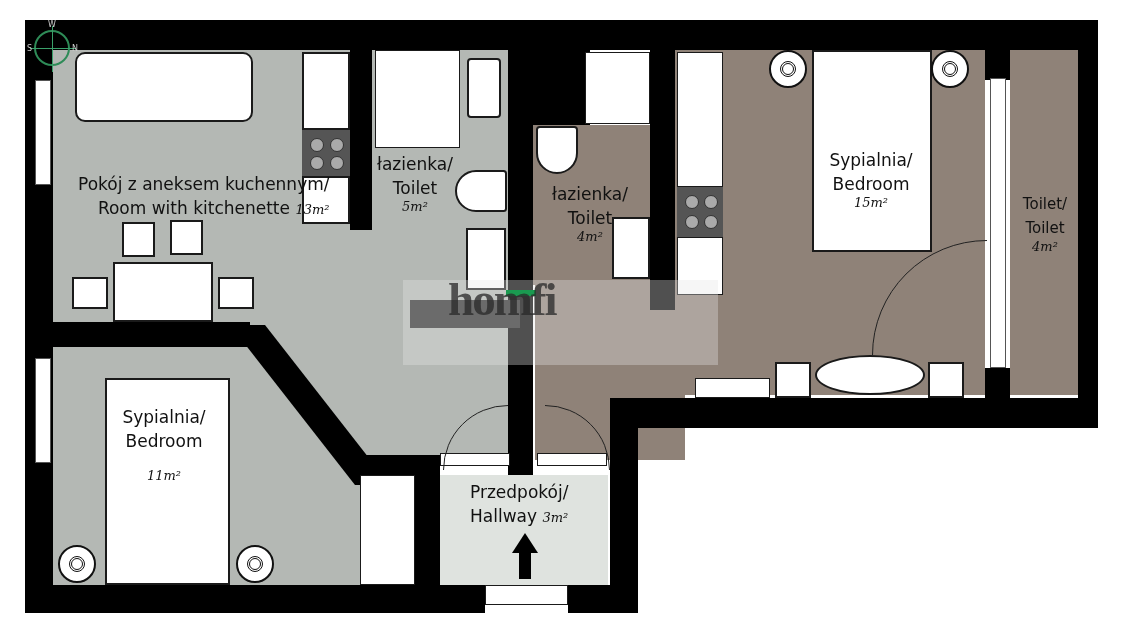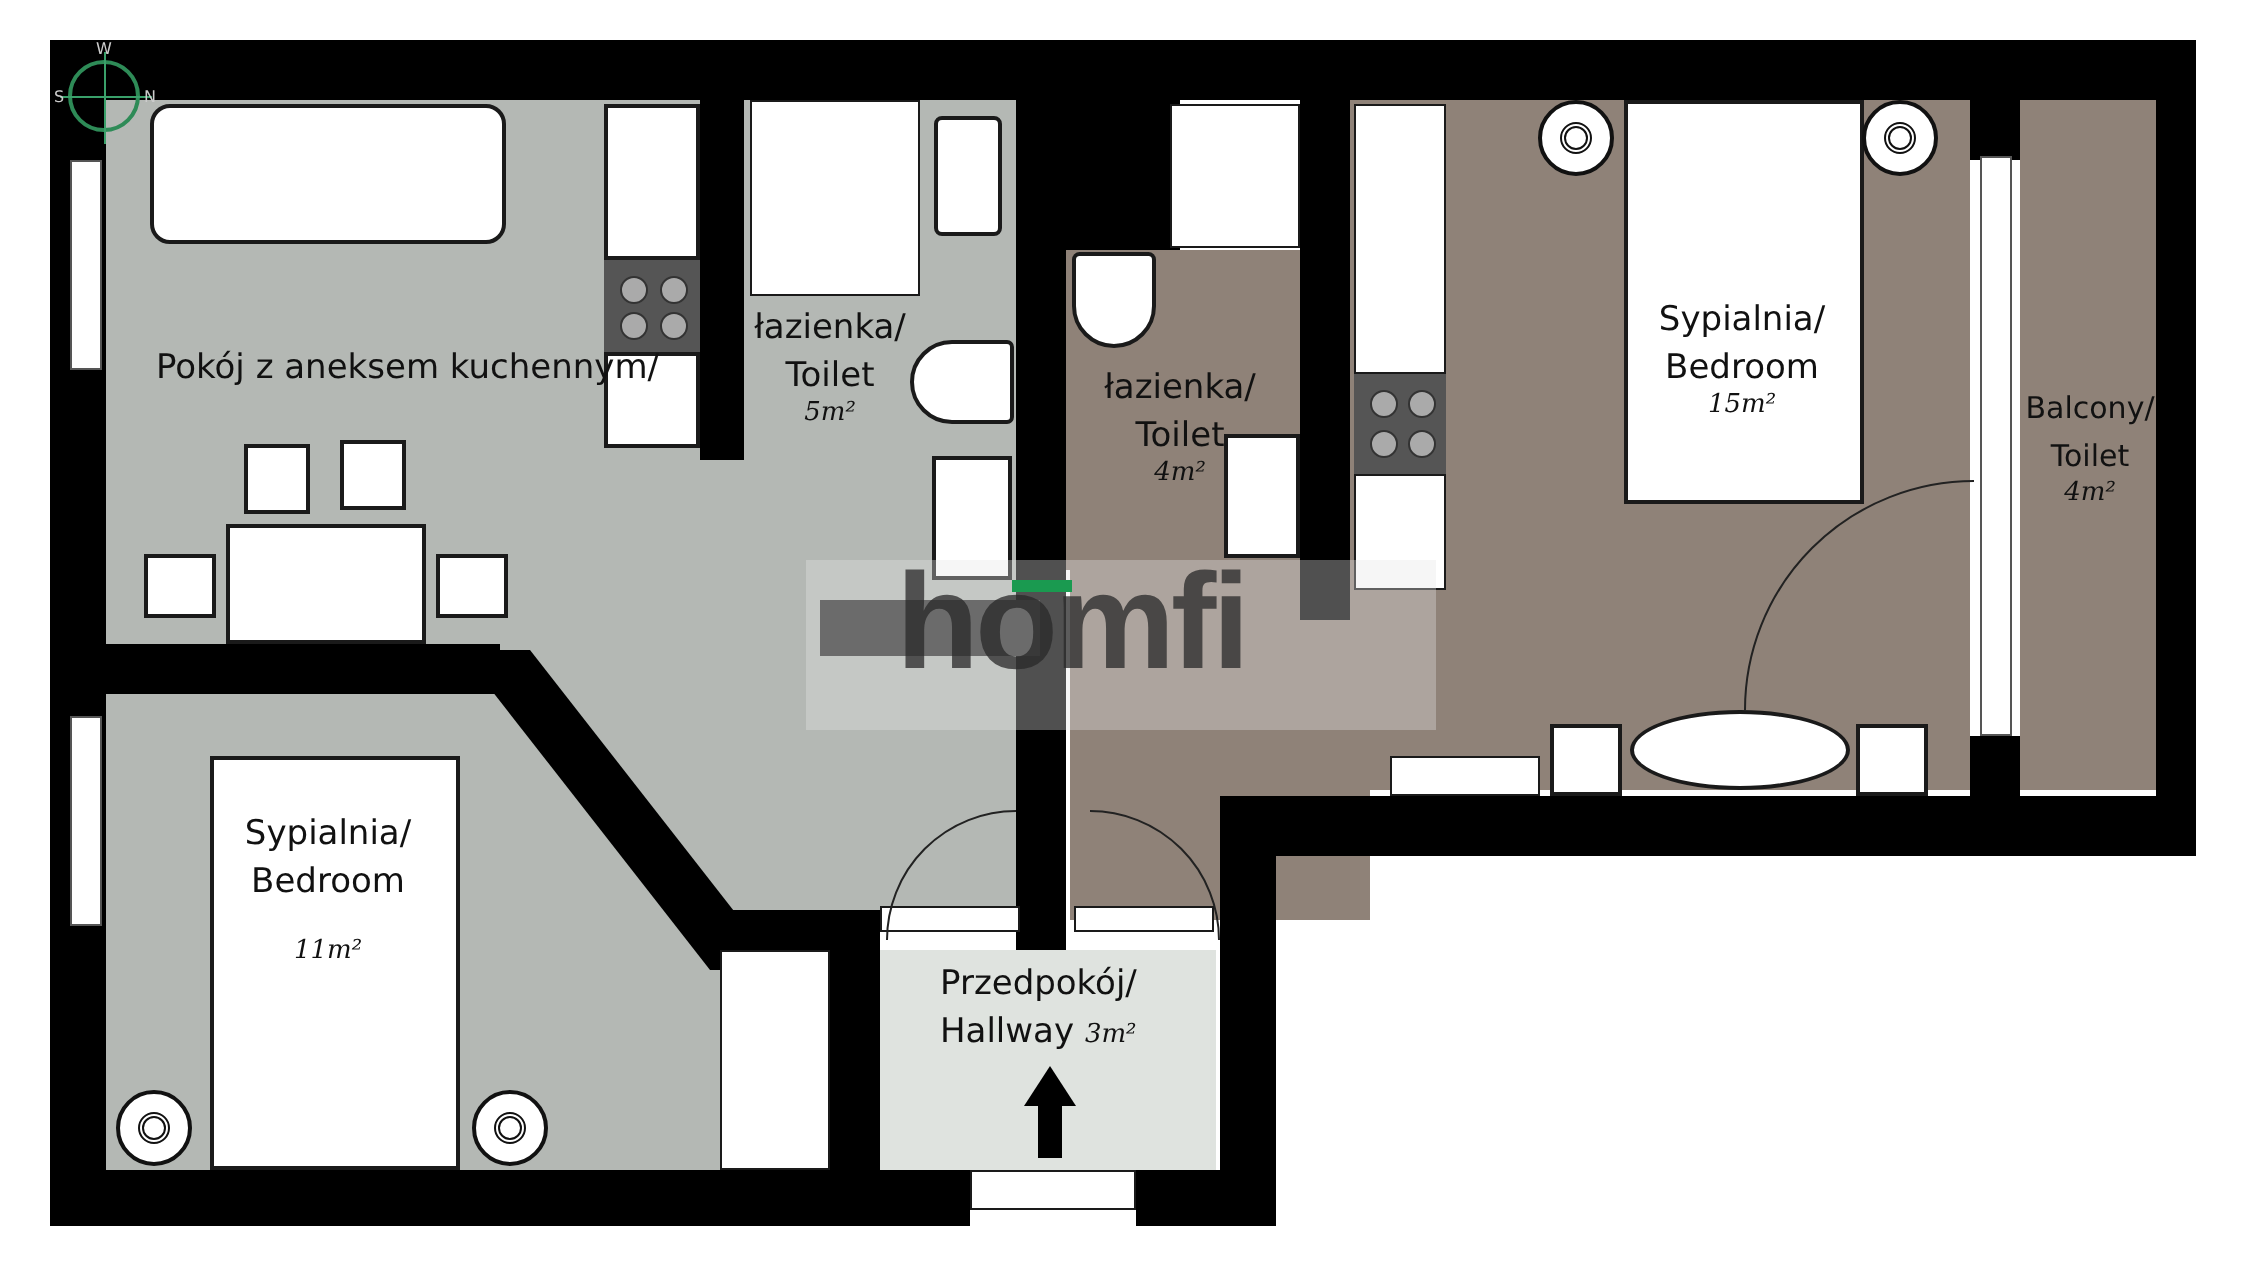--- a/index.html
+++ b/index.html
@@ -12,21 +12,21 @@
   .furn { position:absolute; background:#fff; border:2px solid #1a1a1a; box-sizing:border-box; }
   .label { position:absolute; color:#111; font-size:17px; line-height:24px; font-family:"DejaVu Sans", sans-serif; }
   .area { font-style:italic; font-size:13px; font-family:"DejaVu Serif", serif; }
   .hob { position:absolute; background:#555; }
   .hob i { position:absolute; width:12px; height:12px; border-radius:50%; background:#aaa; border:1px solid #333; }
   .lamp { position:absolute; width:38px; height:38px; border-radius:50%; background:#fff; border:2px solid #111; box-sizing:border-box; }
   .lamp::after { content:""; position:absolute; left:9px; top:9px; width:16px; height:16px; border-radius:50%; border:3px double #111; box-sizing:border-box; }
   .window { position:absolute; background:#fff; border:1px solid #555; box-sizing:border-box; }
   .doorarc { position:absolute; border:1px solid #222; box-sizing:border-box; }
   .watermark { position:absolute; left:403px; top:280px; width:315px; height:85px; background:rgba(230,230,230,0.35); }
-  .wm-text { position:absolute; left:45px; top:-8px; font-size:68px; font-weight:bold; color:rgba(40,40,40,0.75); letter-spacing:-2px; font-family:Liberation Sans, sans-serif; }
+  .wm-text { position:absolute; left:45px; top:-8px; font-size:47px; font-weight:bold; color:rgba(40,40,40,0.75); letter-spacing:-2px; font-family:Liberation Serif, serif; }
   .wm-bar { position:absolute; left:103px; top:10px; width:30px; height:6px; background:#1a9a50; }
 </style>
 </head>
 <body>
 
 <div class="abs" style="left:0;top:0;width:1122px;height:640px;">
 
   <div class="abs floor-gray" style="left:50px;top:50px;width:460px;height:280px;"></div>
   <div class="abs floor-gray" style="left:240px;top:300px;width:275px;height:160px;"></div>
   <div class="abs floor-gray" style="left:50px;top:345px;width:310px;height:240px;"></div>
@@ -122,20 +122,21 @@
   <div class="doorarc" style="left:443px;top:405px;width:130px;height:130px;border-radius:50%;clip-path:inset(0 50% 50% 0);"></div>
   <div class="doorarc" style="left:480px;top:405px;width:130px;height:130px;border-radius:50%;clip-path:inset(0 0 50% 50%);"></div>
 
   <div class="abs" style="left:512px;top:533px;width:26px;height:46px;">
     <div class="abs" style="left:0;top:0;width:0;height:0;border-left:13px solid transparent;border-right:13px solid transparent;border-bottom:20px solid #000;"></div>
     <div class="abs" style="left:7px;top:20px;width:12px;height:26px;background:#000;"></div>
   </div>
 
   <div class="label" style="left:78px;top:172px;text-align:right;">
     <div>Pokój z aneksem kuchennym/</div>
+    <div><span>Room with kitchenette</span> <span class="area">13m²</span></div>
   </div>
 
   <div class="label" style="left:375px;top:152px;text-align:center;width:80px;">
     <div>łazienka/</div>
     <div>Toilet</div>
     <div class="area" style="line-height:14px;">5m²</div>
   </div>
 
   <div class="label" style="left:545px;top:182px;text-align:center;width:90px;">
     <div>łazienka/</div>
@@ -143,21 +144,21 @@
     <div class="area" style="line-height:14px;">4m²</div>
   </div>
 
   <div class="label" style="left:828px;top:148px;text-align:center;width:86px;">
     <div>Sypialnia/</div>
     <div>Bedroom</div>
     <div class="area" style="line-height:14px;">15m²</div>
   </div>
 
   <div class="label" style="left:1010px;top:192px;text-align:center;width:70px;font-size:15px;">
-    <div>Balcony/</div>
+    <div>Toilet/</div>
     <div>Toilet</div>
     <div class="area" style="line-height:14px;">4m²</div>
   </div>
 
   <div class="label" style="left:118px;top:405px;text-align:center;width:92px;">
     <div>Sypialnia/</div>
     <div>Bedroom</div>
     <div class="area" style="line-height:14px;margin-top:16px;">11m²</div>
   </div>
 

